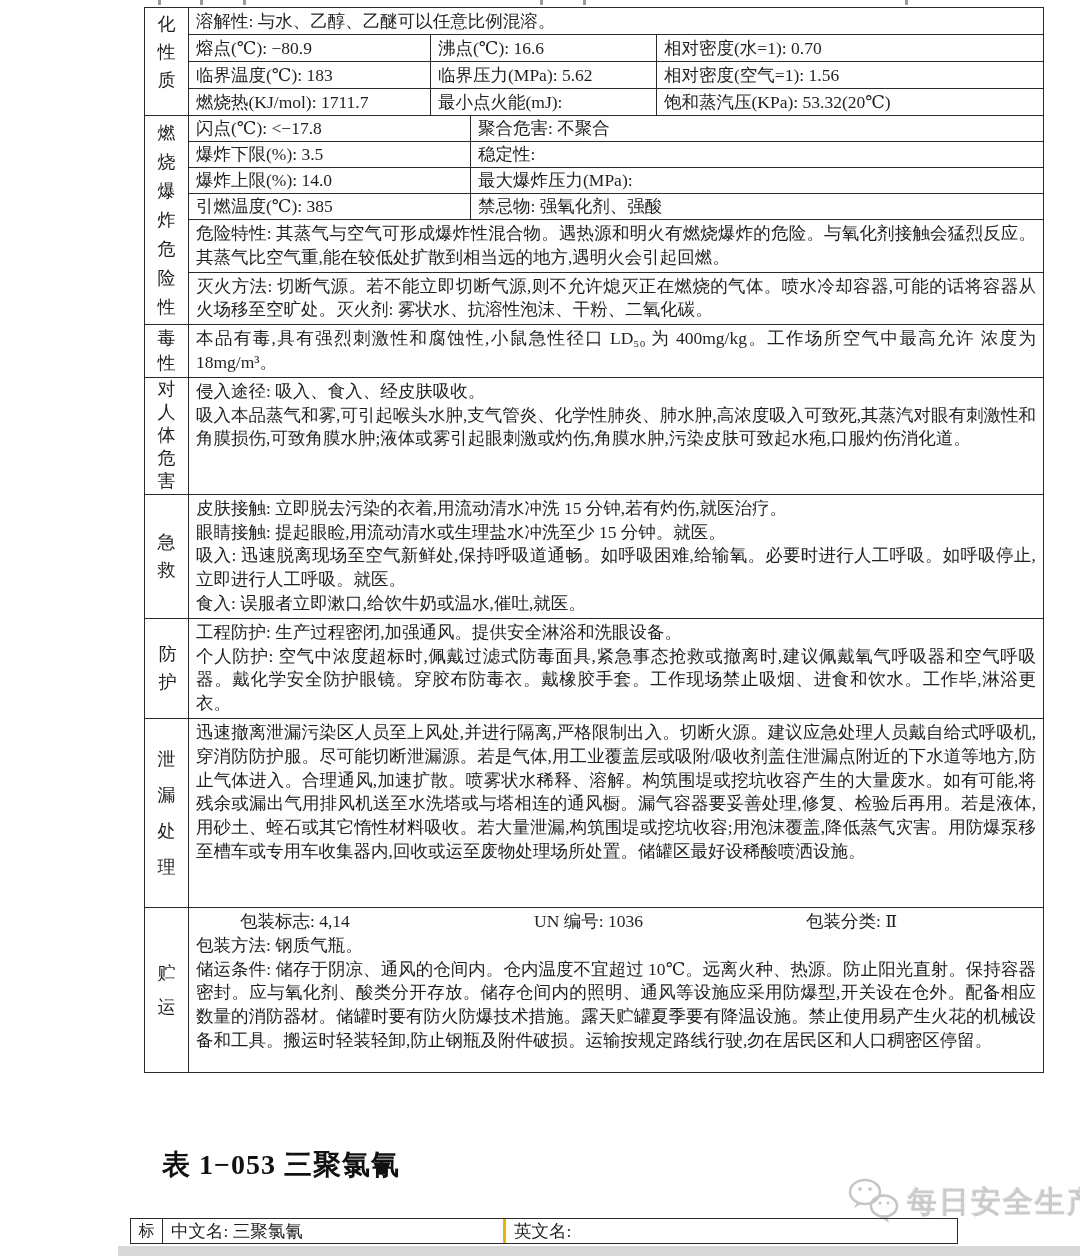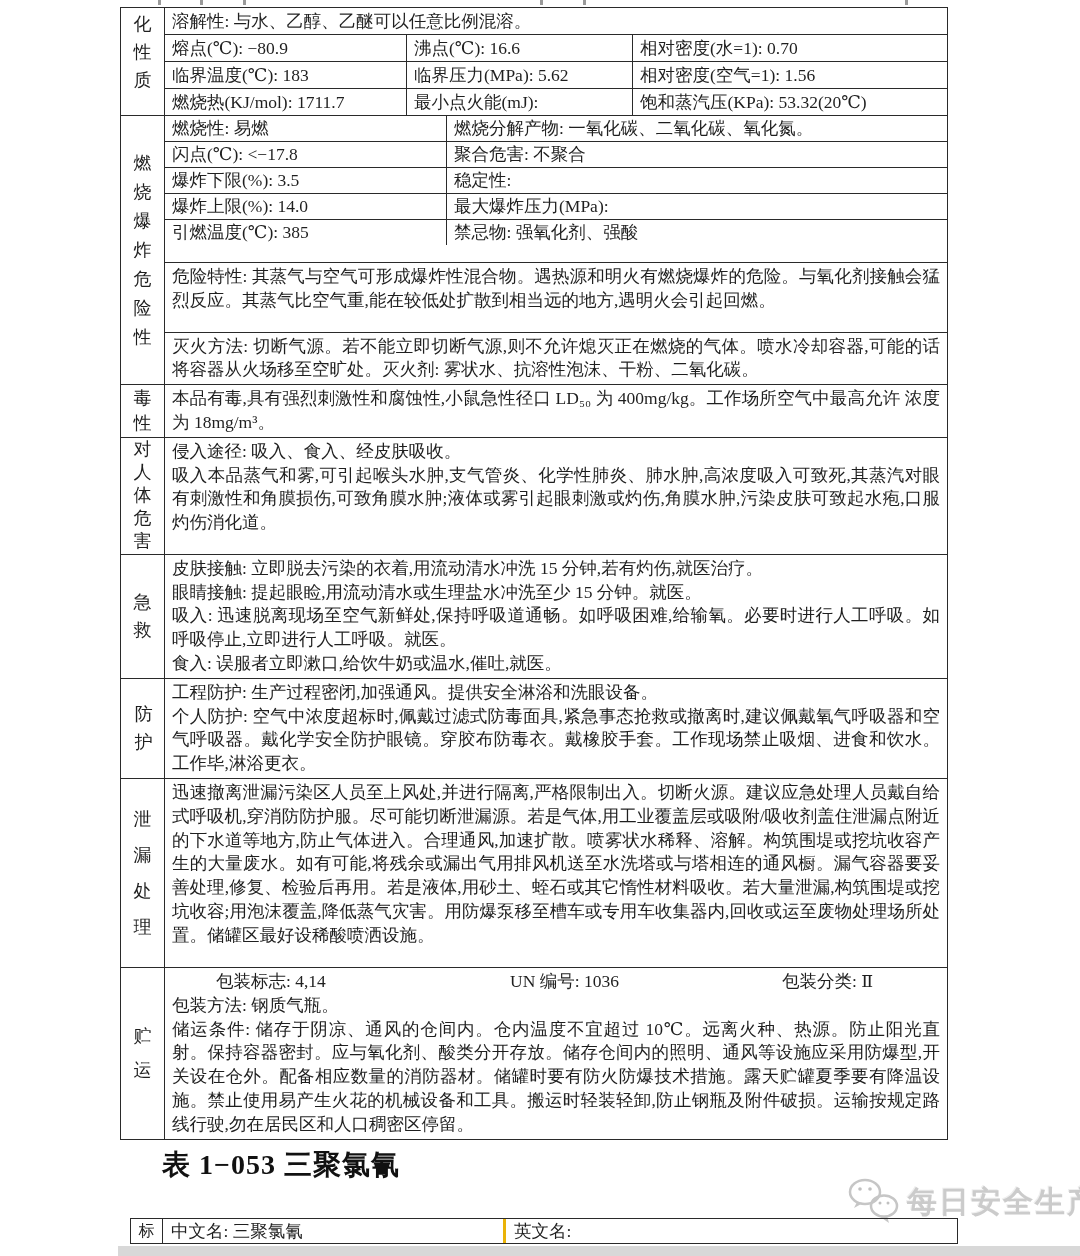--- a/index.html
+++ b/index.html
@@ -1,33 +1,33 @@
 <!DOCTYPE html>
 <html><head>
 <meta charset="utf-8">
 <style>
   html,body{margin:0;padding:0;background:#ffffff;}
   .page{position:relative;width:1080px;height:1256px;background:#ffffff;overflow:hidden;
         font-family:"Liberation Serif","DejaVu Serif",serif;color:#1f1f1f;}
   
-  .msds{position:absolute;left:120px;top:7px;width:828px;border:1px solid #2a2a2a;box-sizing:border-box;}
+  .msds{position:absolute;left:144px;top:7px;width:900px;border:1px solid #2a2a2a;box-sizing:border-box;}
   .sec{display:flex;border-top:1px solid #2a2a2a;}
   .sec:first-child{border-top:none;}
   .vlab{width:44px;flex:0 0 44px;border-right:1px solid #2a2a2a;display:flex;box-sizing:border-box;}
   .vlab-inner{width:1.15em;word-break:break-all;text-align:center;margin:auto;
               font-size:18px;line-height:28px;}
   .vlab-top .vlab-inner{margin:2px auto auto;}
   .rows{flex:1 1 auto;display:flex;flex-direction:column;min-width:0;}
   .r{display:flex;border-top:1px solid #2a2a2a;align-items:center;}
   .r:first-child{border-top:none;}
   .c{border-left:1px solid #2a2a2a;box-sizing:border-box;padding:1px 7px;
      font-size:17.5px;line-height:23px;align-self:stretch;display:flex;align-items:center;}
   .c:first-child{border-left:none;}
   .para{display:block;align-items:flex-start;padding:2px 7px;line-height:23.8px;text-align:justify;}
-  .h26{min-height:26px;} .h24{min-height:24px;} .h48{min-height:48px;margin-top:17px;}
+  .h26{min-height:26px;} .h24{min-height:24px;} .h48{min-height:48px;}
   .w1of3{flex:0 0 241px;} .w2of3{flex:0 0 226px;} .w3of3{flex:1 1 auto;}
   .wleft2{flex:0 0 281px;} .wright2{flex:1 1 auto;}
   .full{flex:1 1 auto;}
   .pack-row{display:flex;width:100%;}
   .pack-row span{display:block;margin-left:44px;}
   .pk1{width:250px;} .pk2{width:228px;} .pk3{flex:1;}
   
   .heading{position:absolute;left:162px;top:1146px;font-size:28px;font-weight:bold;
            letter-spacing:1px;color:#111;}
   
@@ -89,24 +89,20 @@
           <div class="c w3of3">饱和蒸汽压(KPa): 53.32(20℃)</div>
         </div>
       </div>
     </div>
 
     <div class="sec">
       <div class="vlab">
         <div class="vlab-inner" style="line-height:29px;">燃烧爆炸危险性</div>
       </div>
       <div class="rows">
-        <div class="r h24">
-          <div class="c wleft2">燃烧性: 易燃</div>
-          <div class="c wright2">燃烧分解产物: 一氧化碳、二氧化碳、氧化氮。</div>
-        </div>
         <div class="r h24">
           <div class="c wleft2">闪点(℃): &lt;−17.8</div>
           <div class="c wright2">聚合危害: 不聚合</div>
         </div>
         <div class="r h24">
           <div class="c wleft2">爆炸下限(%): 3.5</div>
           <div class="c wright2">稳定性:</div>
         </div>
         <div class="r h24">
           <div class="c wleft2">爆炸上限(%): 14.0</div>

